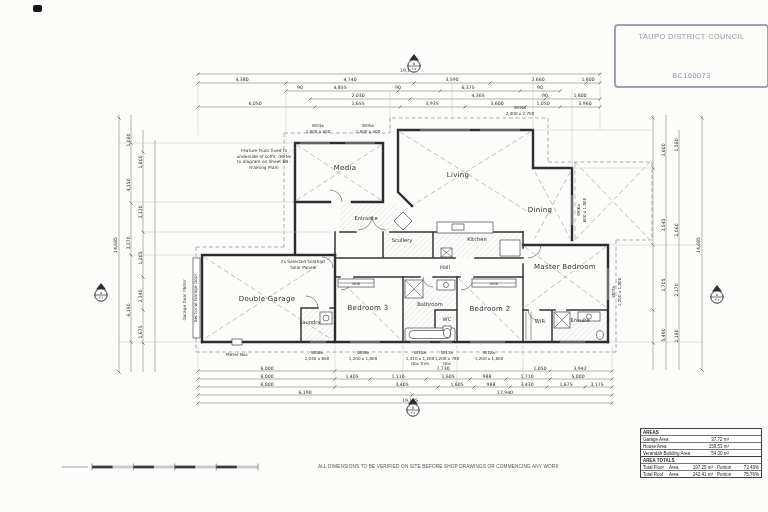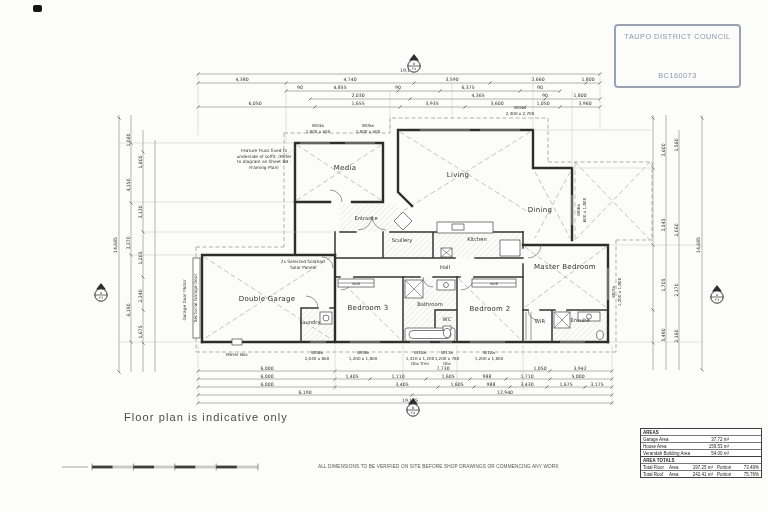--- a/index.html
+++ b/index.html
@@ -15,21 +15,21 @@
   .wall{stroke:#2d2d2d;stroke-width:2.4;fill:none;stroke-linecap:square}
   .iw{stroke:#343434;stroke-width:1.5;fill:none;stroke-linecap:square}
   .dim{stroke:#787878;stroke-width:.55;fill:none}
   .tk{stroke:#444;stroke-width:.7;fill:none}
   .ext{stroke:#b5b5b5;stroke-width:.4;fill:none}
   .dash{stroke:#8f8f8f;stroke-width:.7;fill:none;stroke-dasharray:4 2.5}
   .diag{stroke:#9b9b9b;stroke-width:.6;fill:none;stroke-dasharray:5 3}
   .fx{stroke:#474747;stroke-width:.7;fill:#fff}
   .win{stroke:#9a9a9a;stroke-width:1.2}
   .arc{stroke:#555;stroke-width:.6;fill:none}
-  #stamp{left:614px;top:24px;width:127px;height:64px;border:2px solid #9aa2b6;border-radius:4px;color:#8d96ab;text-align:center;font-size:7.3px;letter-spacing:.5px;display:flex;flex-direction:column;justify-content:space-between;padding:6px 3px;box-sizing:border-box}
+  #stamp{left:614px;top:24px;width:155px;height:64px;border:2px solid #9aa2b6;border-radius:4px;color:#8d96ab;text-align:center;font-size:7.3px;letter-spacing:.5px;display:flex;flex-direction:column;justify-content:space-between;padding:6px 3px;box-sizing:border-box}
   #indicative{left:124px;top:411px;font-size:11px;color:#4a4a4a;letter-spacing:1.1px}
   #disclaimer{left:318px;top:464px;font-size:4.7px;color:#555;letter-spacing:.15px}
   #areas{left:640px;top:428px;width:122px;border:1px solid #3f3f3f;font-size:4.5px;color:#1e1e1e;background:#fff;box-sizing:border-box}
   .ah{font-weight:bold;padding:.5px 2px;border-top:1px solid #3f3f3f}
   #areas .ah:first-child{border-top:none}
   .ar{display:flex;border-top:.5px solid #777;padding:.5px 2px}
   .ar .lbl{width:62px}
   .ar .val{width:24px;text-align:right}
   .tr{display:flex;border-top:.5px solid #777;padding:.5px 2px}
   .tr span{display:block}
@@ -322,21 +322,20 @@
     <rect x="236.9" y="465.6" width="21.1" height="2.8" fill="#c9c9c9"></rect>
     <path stroke="#555" stroke-width=".6" d="M92,463.5 V470.5 M133.4,463.5 V470.5 M174.8,463.5 V470.5 M216.2,463.5 V470.5 M258,463.5 V470.5"></path>
   </g>
 </svg>
 
 <div id="stamp" class="abs">
   <div>TAUPO DISTRICT COUNCIL</div>
   <div>BC160073</div>
 </div>
 
-<div id="indicative" class="abs">Floor plan is indicative only</div>
 <div id="disclaimer" class="abs">ALL DIMENSIONS TO BE VERIFIED ON SITE BEFORE SHOP DRAWINGS OR COMMENCING ANY WORK</div>
 
 <div id="areas" class="abs">
   <div class="ah">AREAS</div>
   <div class="ar">
     <span class="lbl">Garage Area</span>
     <span class="val">37.72 m²</span>
   </div>
   <div class="ar">
     <span class="lbl">House Area</span>

